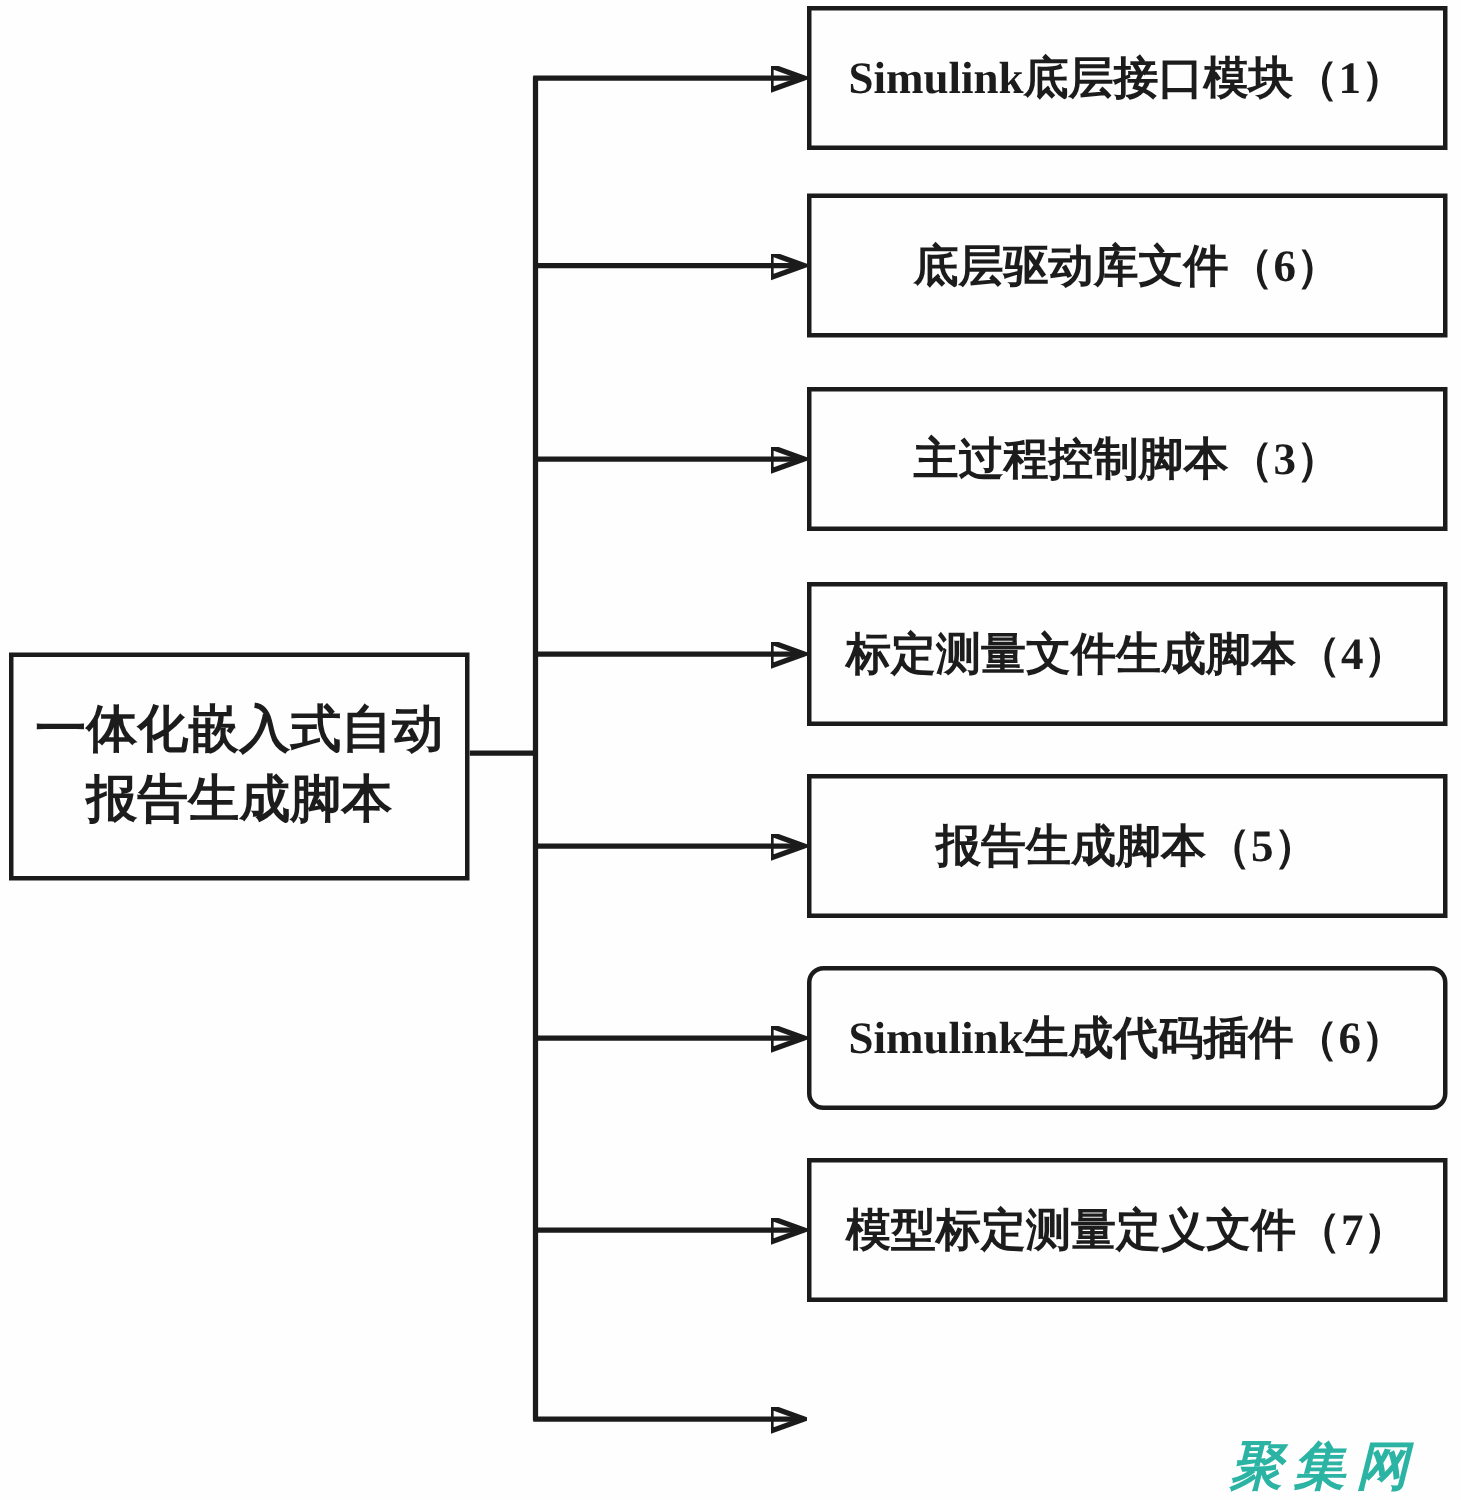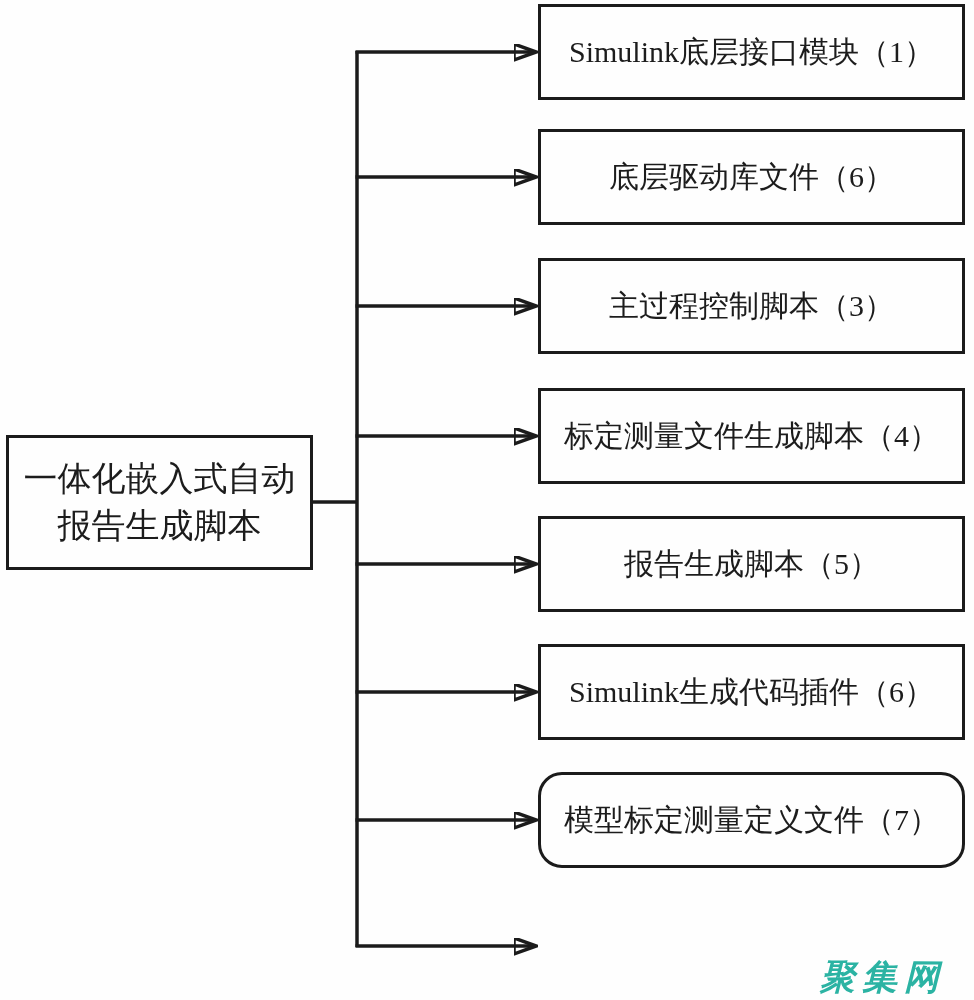--- a/index.html
+++ b/index.html
@@ -29,45 +29,46 @@
   }
   .node {
     position: absolute;
     box-sizing: border-box;
     border: 3px solid #1b1b1b;
     background: #fefefe;
     display: flex;
     align-items: center;
     justify-content: center;
     color: #1c1c1c;
+    font-weight: bold;
   }
   .root-box {
     left: 6px;
     top: 435px;
     width: 307px;
-    height: 135px;
+    height: 152px;
     font-size: 34px;
     line-height: 1.38;
     text-align: center;
     flex-direction: column;
   }
   .module-box {
     left: 538px;
     width: 427px;
     height: 96px;
     font-size: 30px;
     text-align: center;
   }
   .m1 { top: 4px; }
   .m2 { top: 129px; }
   .m3 { top: 258px; }
   .m4 { top: 388px; }
   .m5 { top: 516px; }
-  .m6 { top: 644px; }
-  .m7 { top: 772px; border-radius: 24px; }
+  .m6 { top: 644px; border-radius: 11px; }
+  .m7 { top: 772px; }
   .m8 { top: 898px; }
   .watermark {
     position: absolute;
     left: 792px;
     top: 954px;
     font-size: 35px;
     font-weight: bold;
     font-style: italic;
     letter-spacing: 7px;
     color: #2bb3a3;

